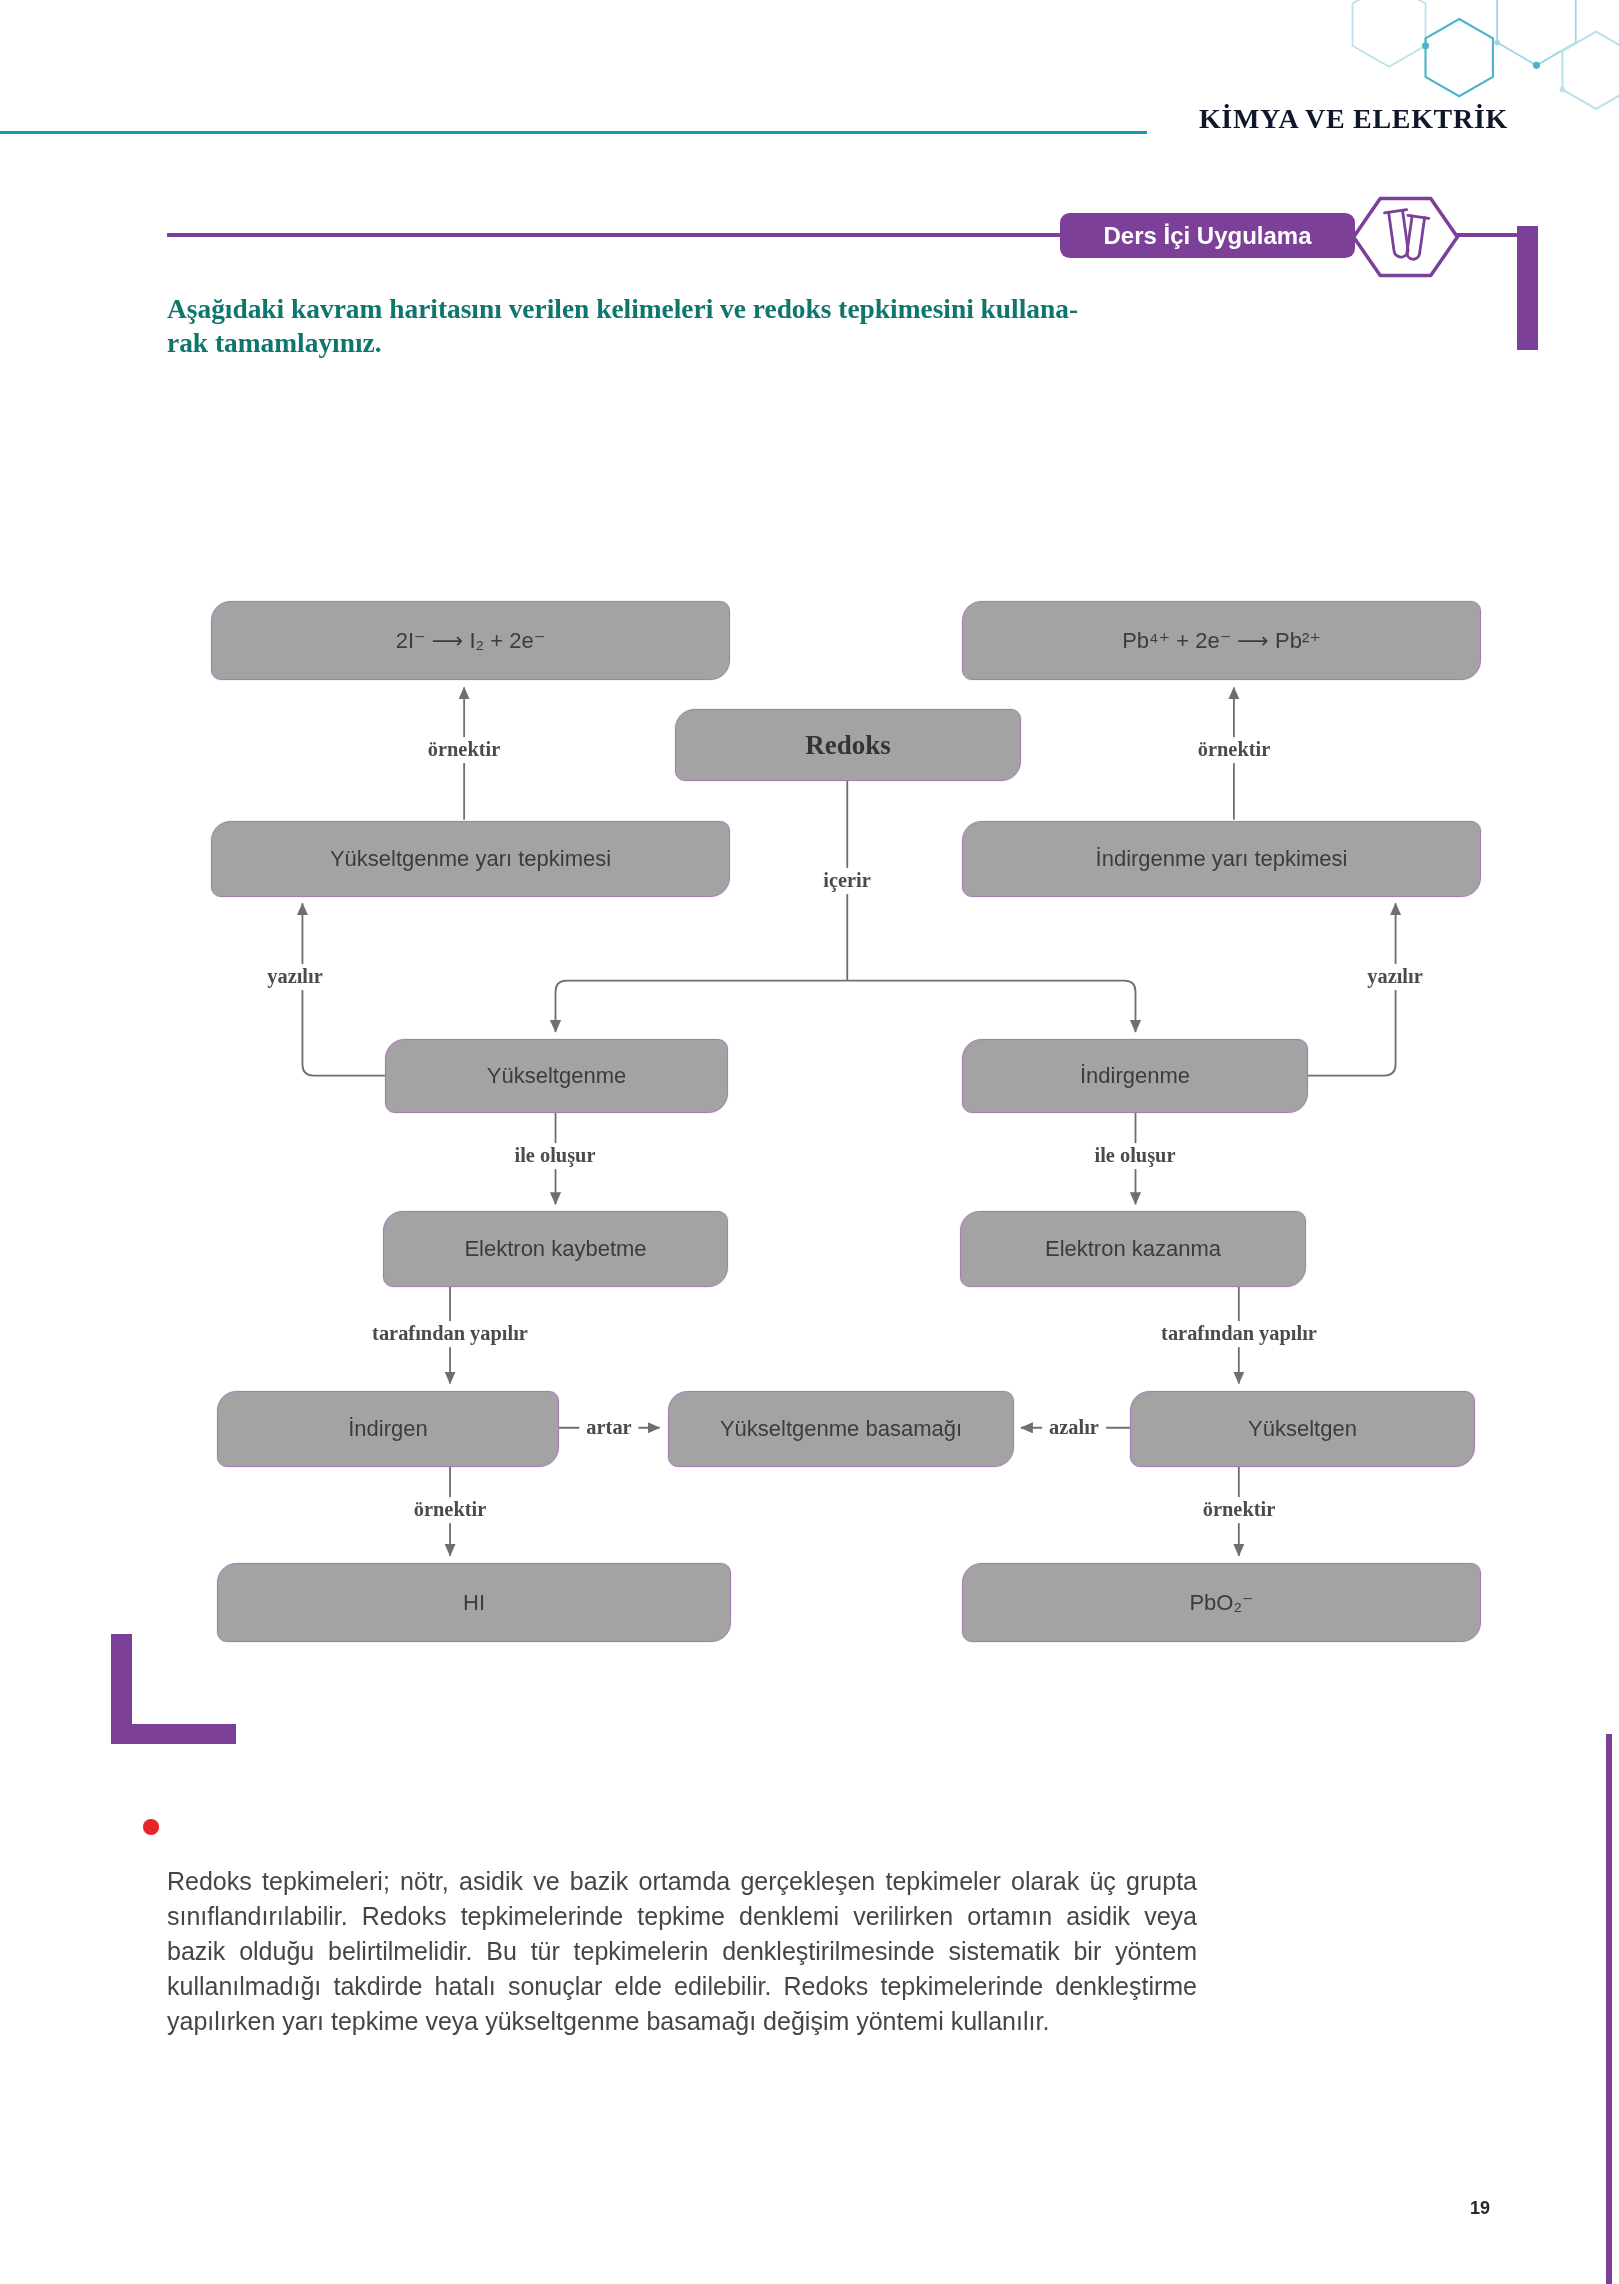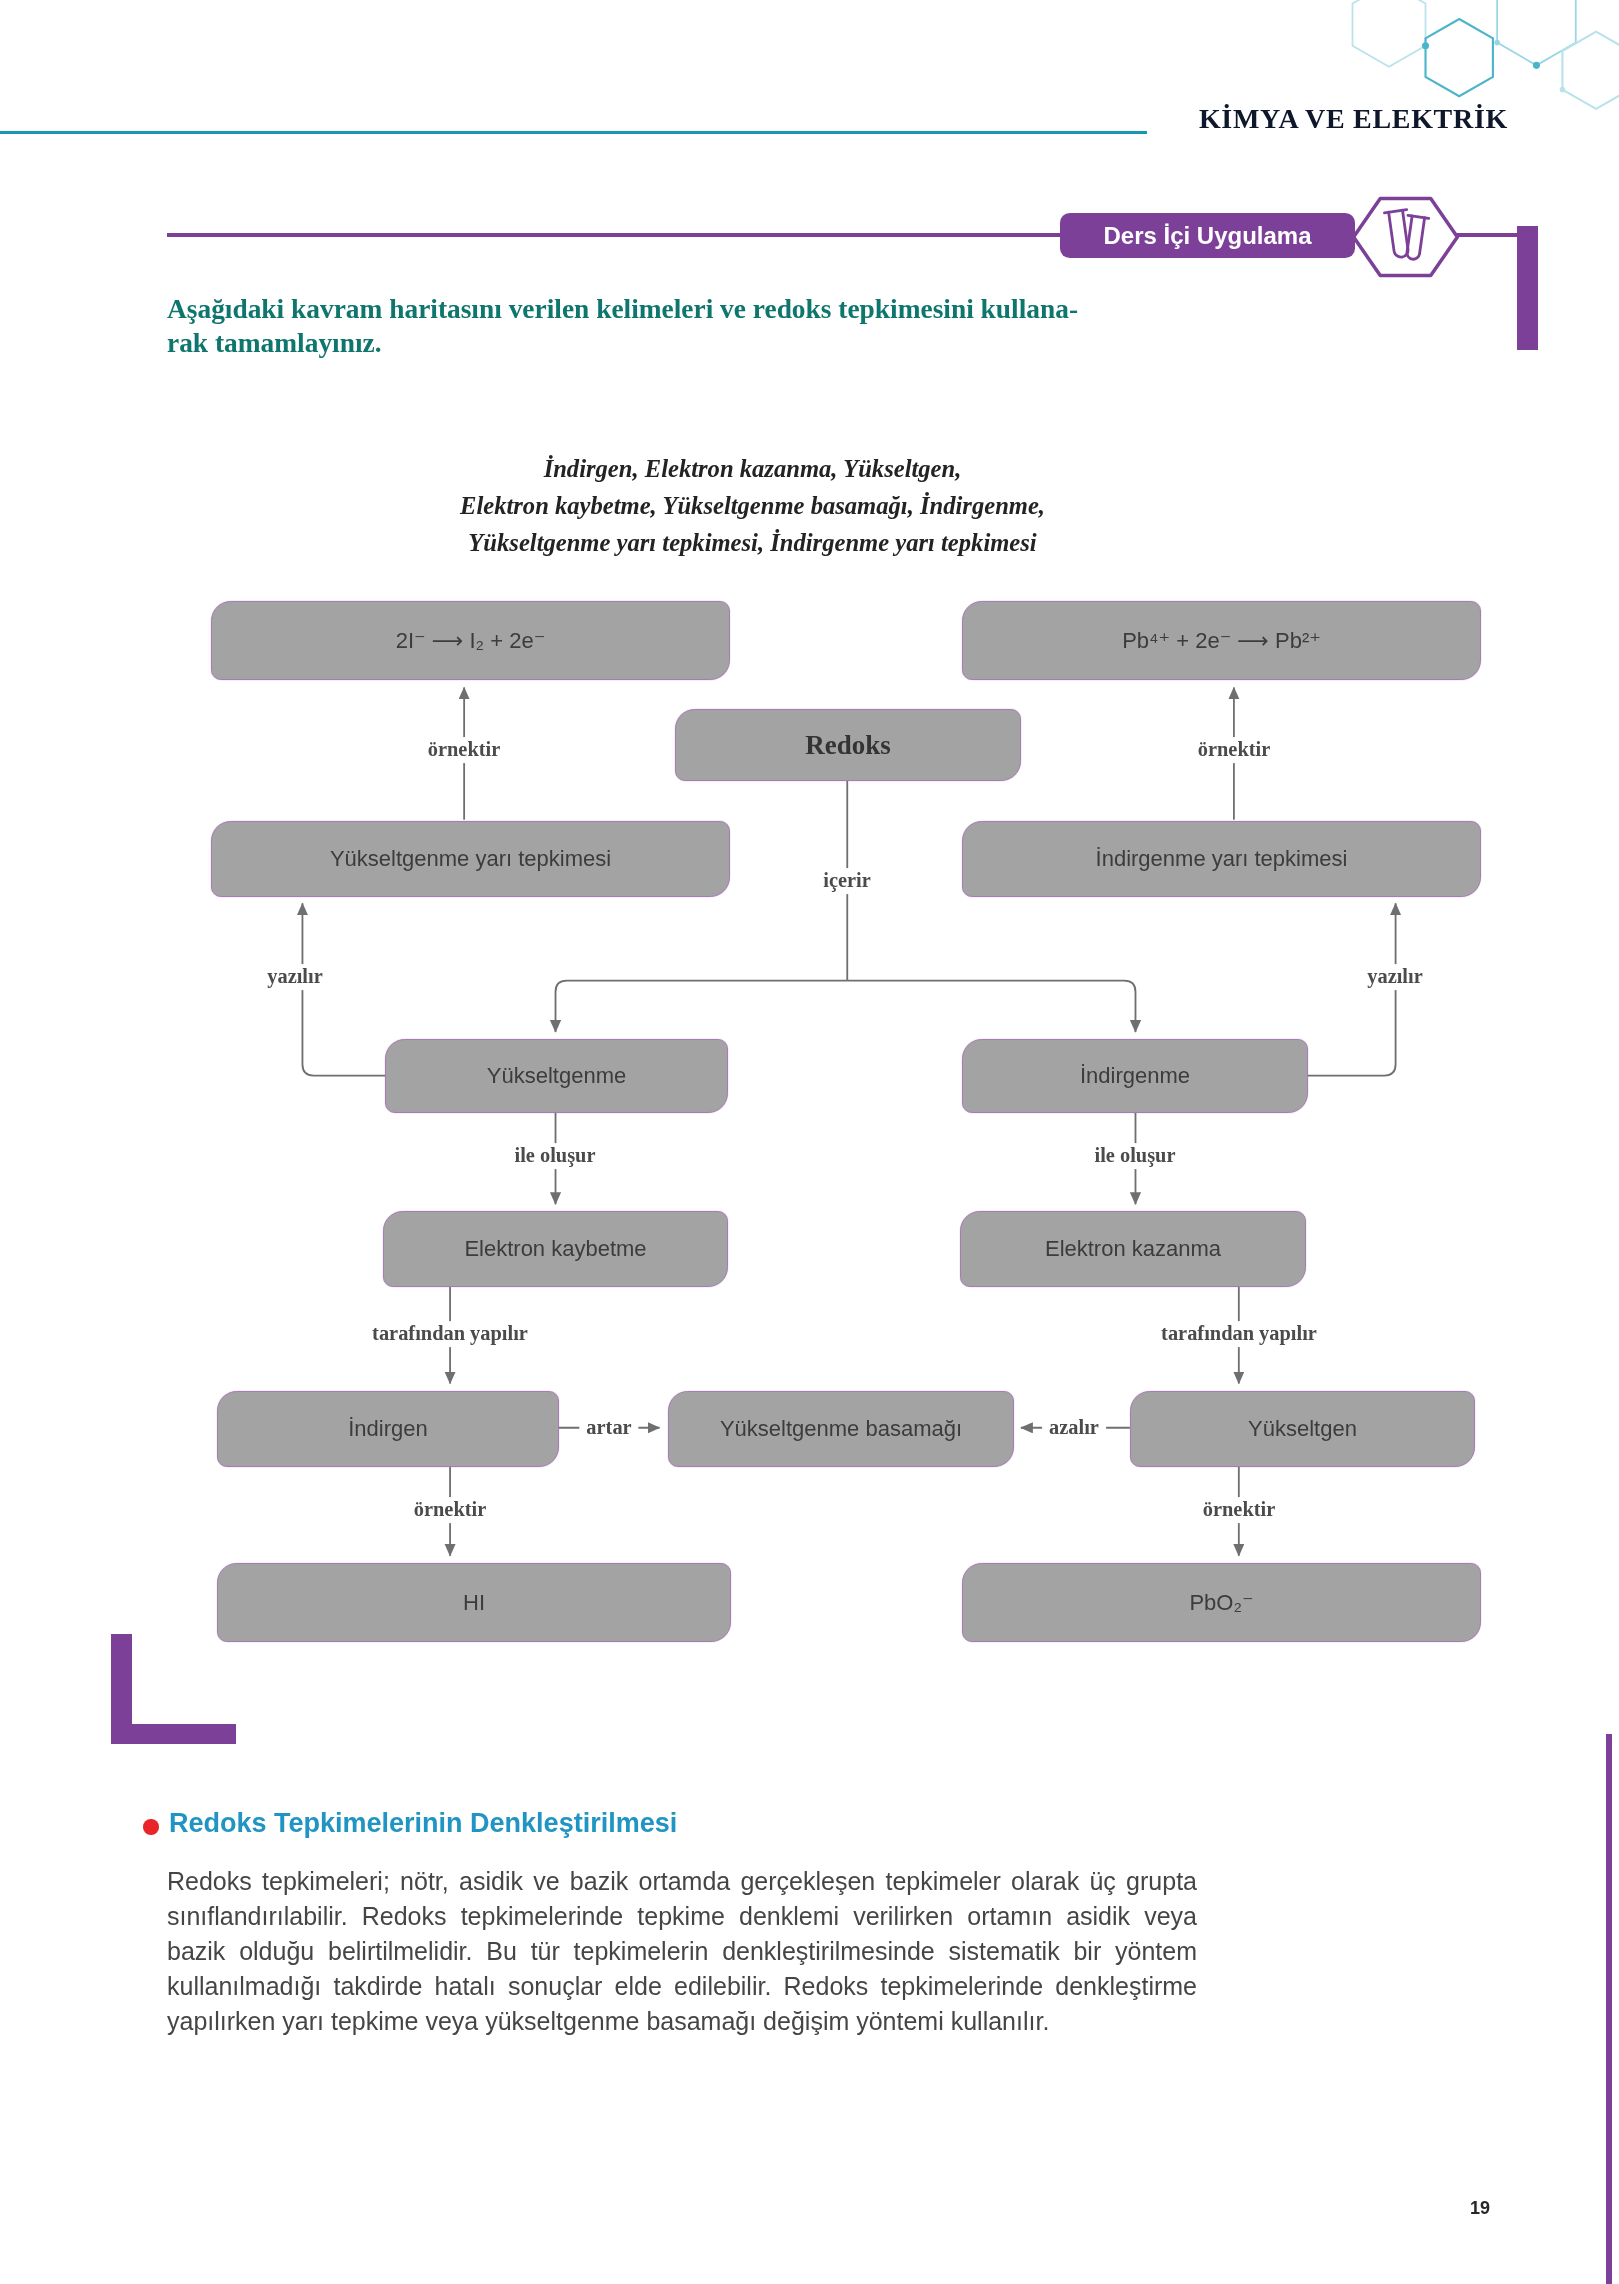--- a/index.html
+++ b/index.html
@@ -87,25 +87,20 @@
       </g>
     </g>
   </svg>
 
   <div class="abs instruction">
     <div>Aşağıdaki kavram haritasını verilen kelimeleri ve redoks tepkimesini kullana-</div>
     <div>rak tamamlayınız.</div>
   </div>
 
 
-  <div class="abs wordbank">
-    <div>İndirgen, Elektron kazanma, Yükseltgen,</div>
-    <div>Elektron kaybetme, Yükseltgenme basamağı, İndirgenme,</div>
-    <div>Yükseltgenme yarı tepkimesi, İndirgenme yarı tepkimesi</div>
-  </div>
 
   <div>
 
     <svg class="arrows" width="1620" height="2284" viewBox="0 0 2304 3249">
       <defs>
         <marker id="ah" markerUnits="userSpaceOnUse" markerWidth="22" markerHeight="18" refX="17" refY="8" orient="auto">
           <path d="M0,0 L18,8 L0,16 Z" fill="#6e6f71"></path>
         </marker>
       </defs>
       <g stroke="#6e6f71" stroke-width="2.6" fill="none">
@@ -156,19 +151,18 @@
     <div class="edge-label" style="left:450px;top:1510px;">örnektir</div>
     <div class="edge-label" style="left:1239px;top:1510px;">örnektir</div>
   </div>
 
   <div class="abs pline" style="left:111px;top:1634px;width:21px;height:110px;"></div>
   <div class="abs pline" style="left:111px;top:1724px;width:125px;height:20.4px;"></div>
 
   <div class="abs pline" style="left:1606px;top:1734px;width:5.6px;height:550px;"></div>
 
   <div class="abs bullet"></div>
-  <div class="abs section-heading">Redoks Tepkimelerinin Denkleştirilmesi</div>
   <div class="abs paragraph">Redoks tepkimeleri; nötr, asidik ve bazik ortamda gerçekleşen tepkimeler olarak üç grupta sınıflandırılabilir. Redoks tepkimelerinde tepkime denklemi verilirken ortamın asidik veya bazik olduğu belirtilmelidir. Bu tür tepkimelerin denkleştirilmesinde sistematik bir yöntem kullanılmadığı takdirde hatalı sonuçlar elde edilebilir. Redoks tepkimelerinde denkleştirme yapılırken yarı tepkime veya yükseltgenme basamağı değişim yöntemi kullanılır.</div>
 
   <div class="abs page-number">19</div>
 
 </div>
 
 
 </body></html>

